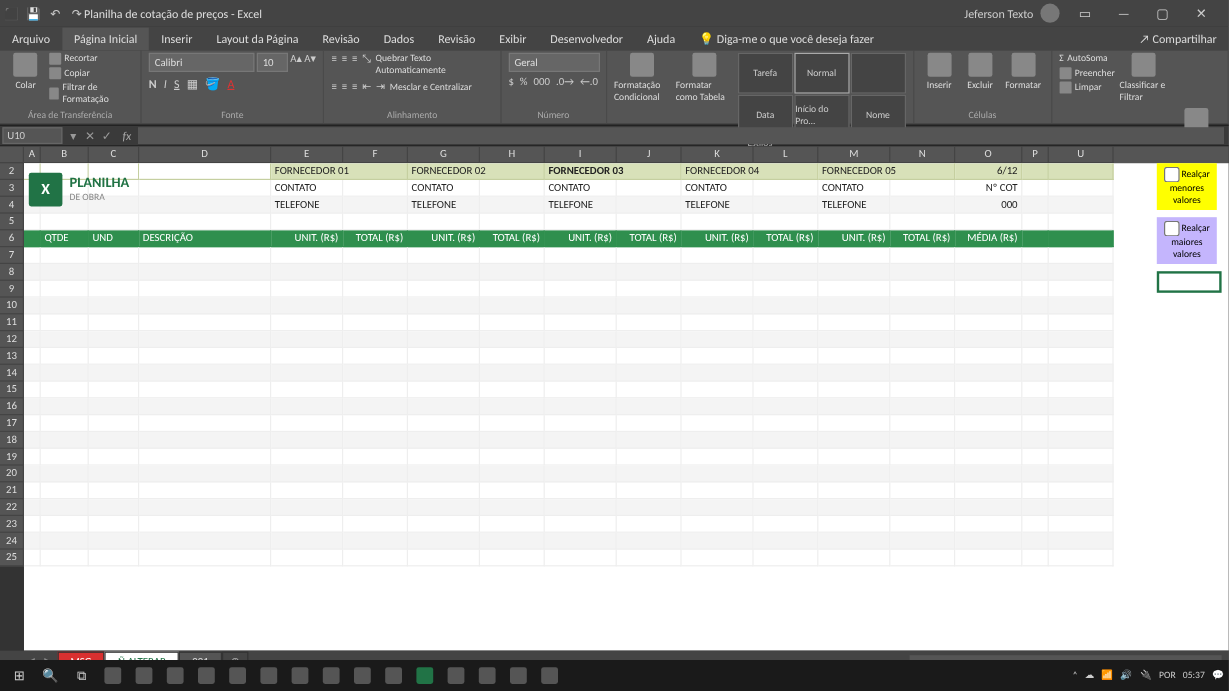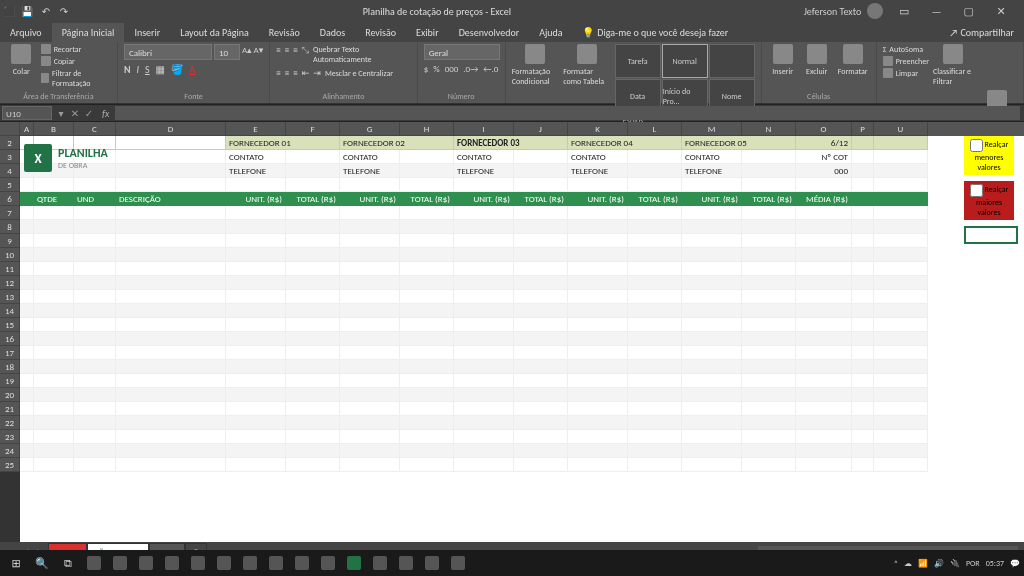--- a/index.html
+++ b/index.html
@@ -1,20 +1,20 @@
 <!DOCTYPE html>
 <html><head>
 <meta charset="utf-8">
 <style>
 * { margin:0; padding:0; box-sizing:border-box; font-family:"Segoe UI",Calibri,sans-serif; }
 body { background:#333; width:1024px; height:576px; overflow:hidden; font-size:10px; color:#ccc; position:relative;}
 .titlebar { height:22px; background:#444; display:flex; align-items:center; padding:0 4px;}
 .titlebar .qat{display:flex;gap:6px;align-items:center;}
 .qat span{width:12px;height:12px;display:flex;align-items:center;justify-content:center;color:#ccc;font-size:10px;}
-.titlebar .title{flex:1;text-align:center;font-size:10px;color:#ddd;}
+.titlebar .title{flex:1;font-size:10px;color:#ddd;}
 .titlebar .user{display:flex;align-items:center;gap:6px;padding-right:4px;}
 .winbtns span{display:inline-block;width:30px;text-align:center;font-size:11px;}
 .avatar{width:16px;height:16px;border-radius:50%;background:#777;}
 .tabs{height:20px;background:#444;display:flex;align-items:flex-end;}
 .tab{padding:3px 10px;font-size:10px;color:#ddd;}
 .tab.active{background:#555;}
 .ribbon{height:62px;background:#555;display:flex;border-bottom:1px solid #333;}
 .group{border-right:1px solid #4a4a4a;padding:2px 6px;display:flex;flex-direction:column;justify-content:space-between;}
 .group .lbl{font-size:8px;color:#aaa;text-align:center;padding-top:2px;}
 .group .body{display:flex;gap:4px;align-items:flex-start;flex:1;}
@@ -40,21 +40,21 @@
 .cell{border-right:1px solid #eee;border-bottom:1px solid #eee;font-size:9px;color:#222;line-height:14px;padding:0 3px;white-space:nowrap;overflow:hidden;}
 .row.band .cell{background:#f4f4f4;}
 .fornhdr .cell{background:#d8e1b9;border-right-color:#c5cfa0;border-bottom-color:#c5cfa0;font-weight:500;}
 .greenrow .cell{background:#2f8f4e;color:#fff;border-right-color:#2f8f4e;border-bottom-color:#2f8f4e;}
 .logoX{width:28px;height:28px;background:#217346;color:#fff;display:flex;align-items:center;justify-content:center;font-weight:bold;font-size:13px;border-radius:2px;}
 .logot1{color:#217346;font-weight:bold;font-size:12px;}
 .logot2{color:#888;font-size:8px;}
 .sidepanel{position:absolute;right:6px;top:14px;width:54px;}
 .chk{width:50px;padding:3px;font-size:8px;text-align:center;color:#000;margin-bottom:6px;}
 .chk.y{background:#ffff00;}
-.chk.r{background:#b91c1c;}
+.chk.r{background:#c4b5fd;}
 .chk input{vertical-align:middle;}
 .sheettabs{height:18px;background:#444;display:flex;align-items:center;padding-left:18px;gap:0;}
 .stab{height:16px;padding:0 10px;font-size:9px;display:flex;align-items:center;border:1px solid #333;}
 .stab.msg{background:#d93030;color:#fff;}
 .stab.na{background:#fff;color:#217346;}
 .stab.n{background:#555;color:#ddd;}
 .stab.plus{width:20px;justify-content:center;color:#aaa;}
 .statusbar{height:16px;background:#3a3a3a;display:flex;align-items:center;justify-content:space-between;padding:0 6px;font-size:8px;color:#bbb;}
 .taskbar{position:absolute;bottom:0;left:0;right:0;height:26px;background:#1a1a1a;display:flex;align-items:center;padding:0 4px;gap:2px;}
 .tb{width:24px;height:22px;display:flex;align-items:center;justify-content:center;font-size:11px;}

